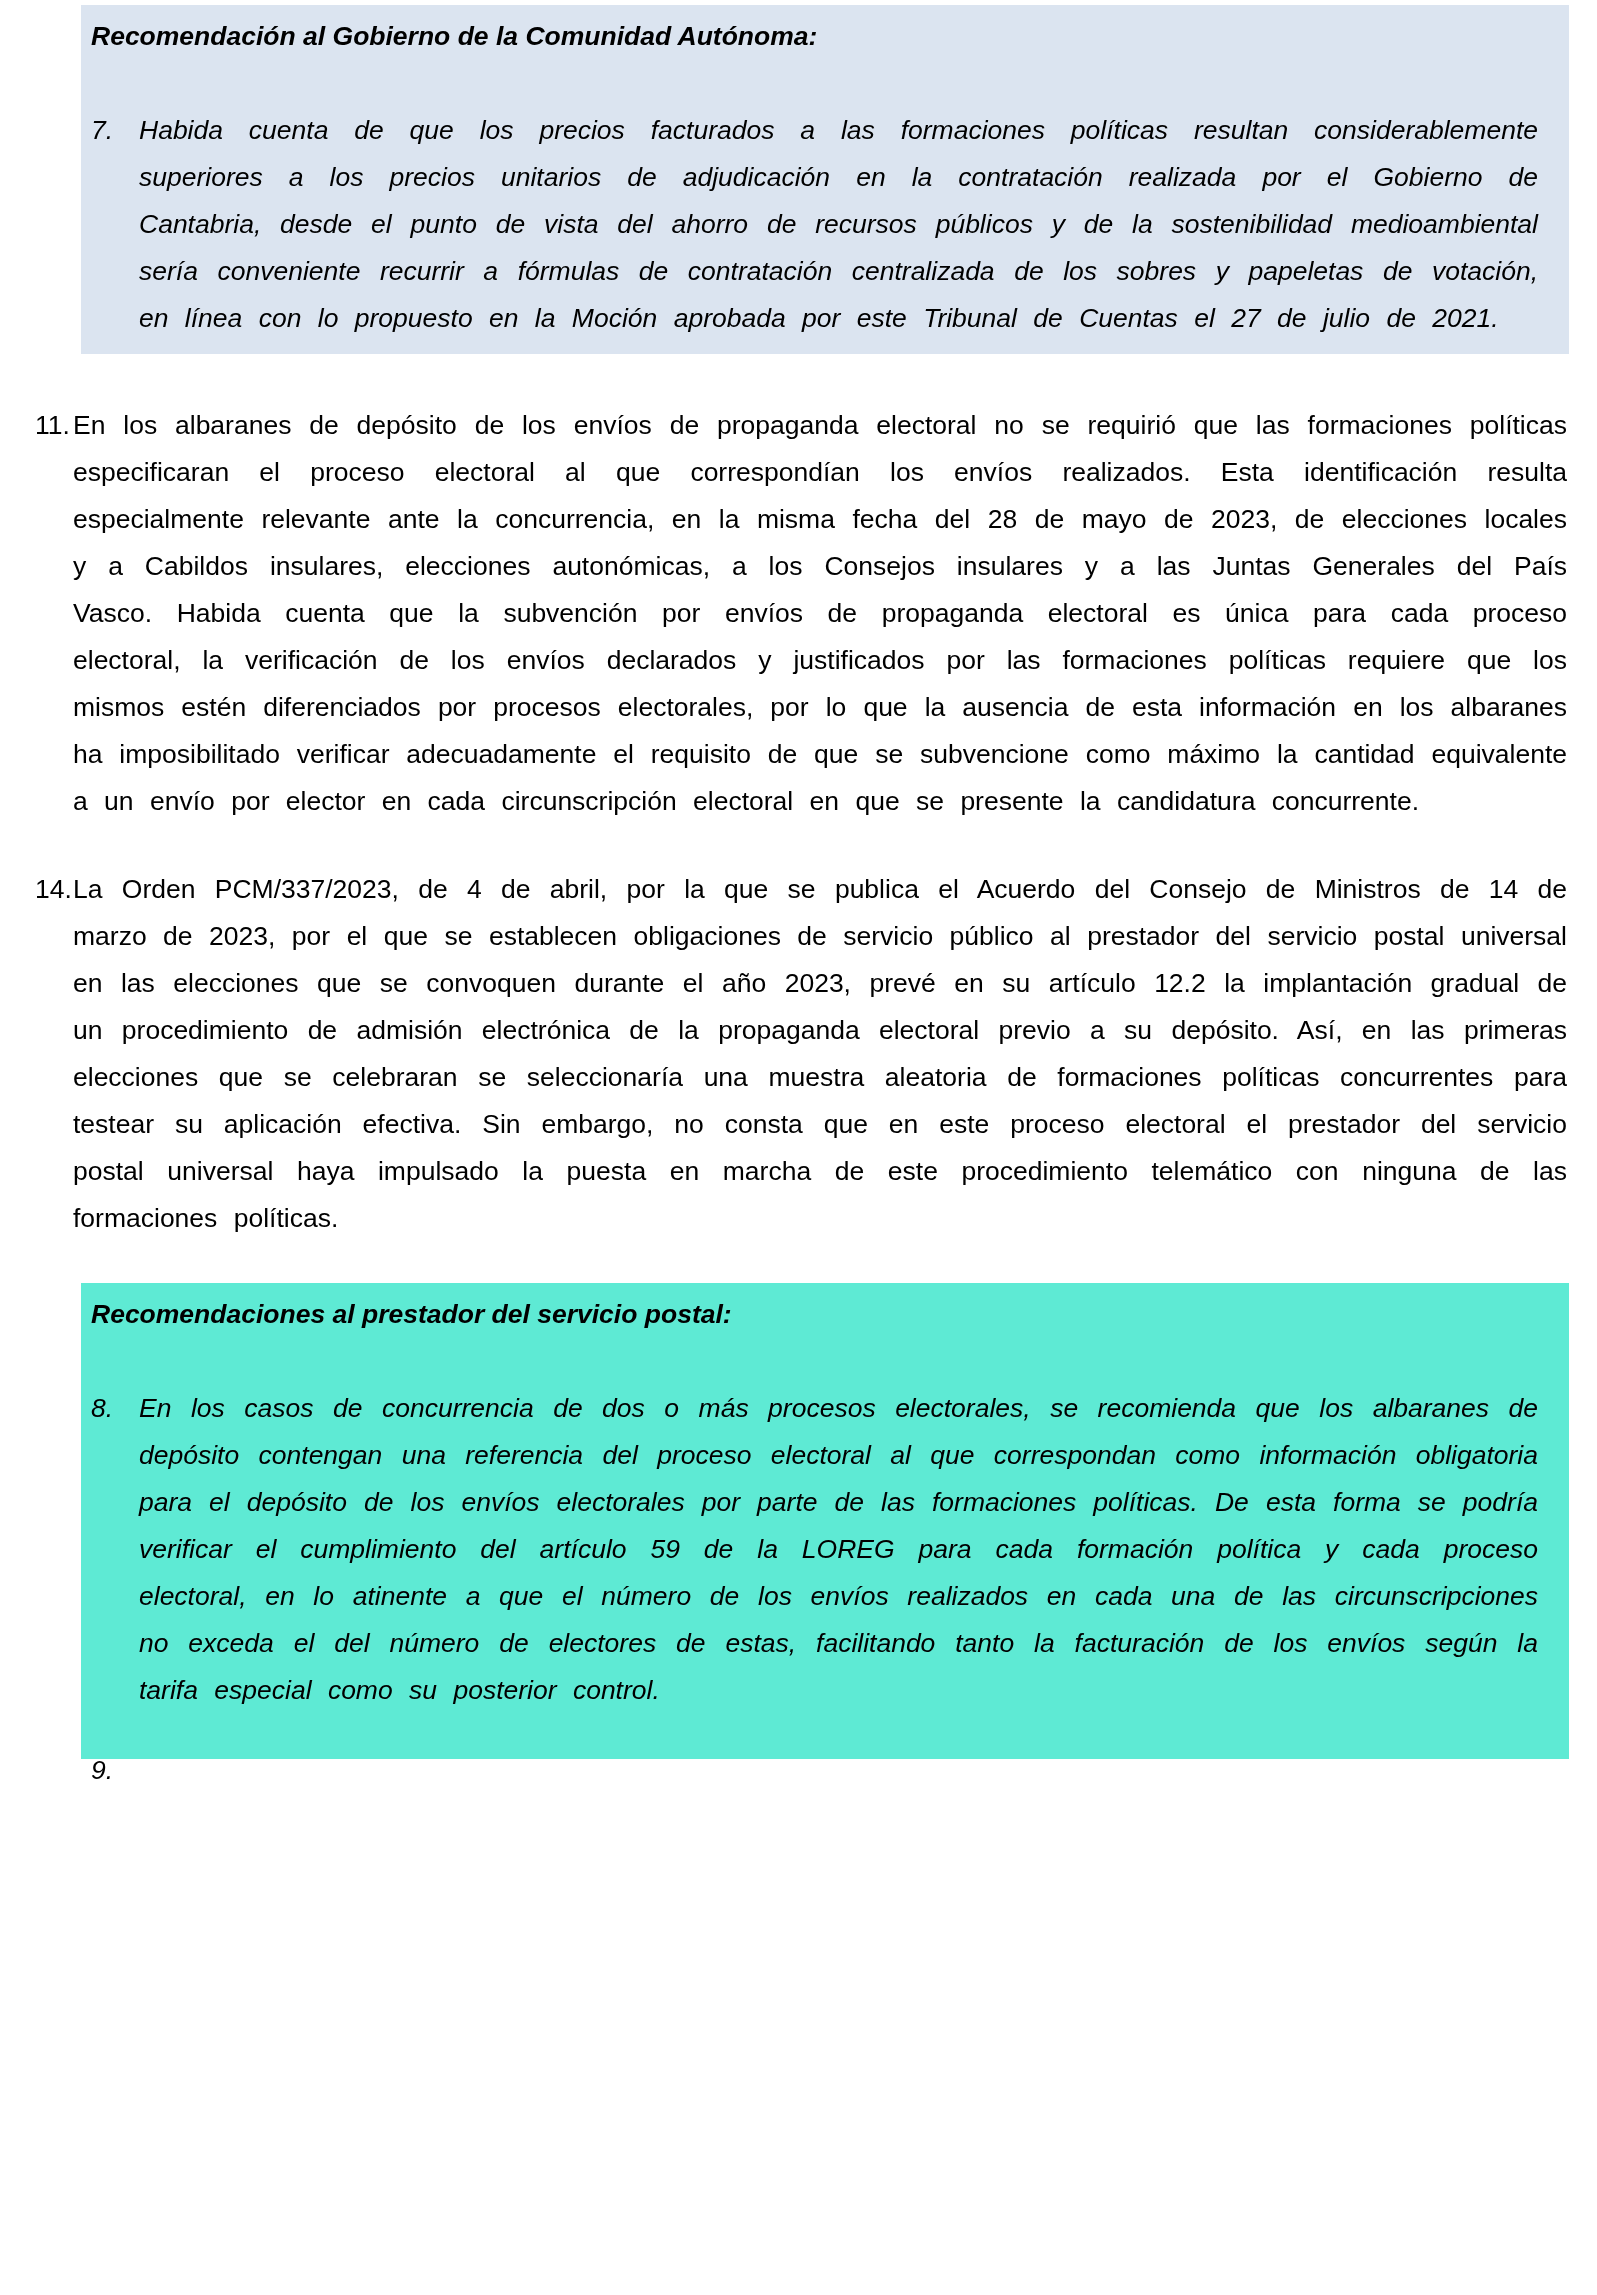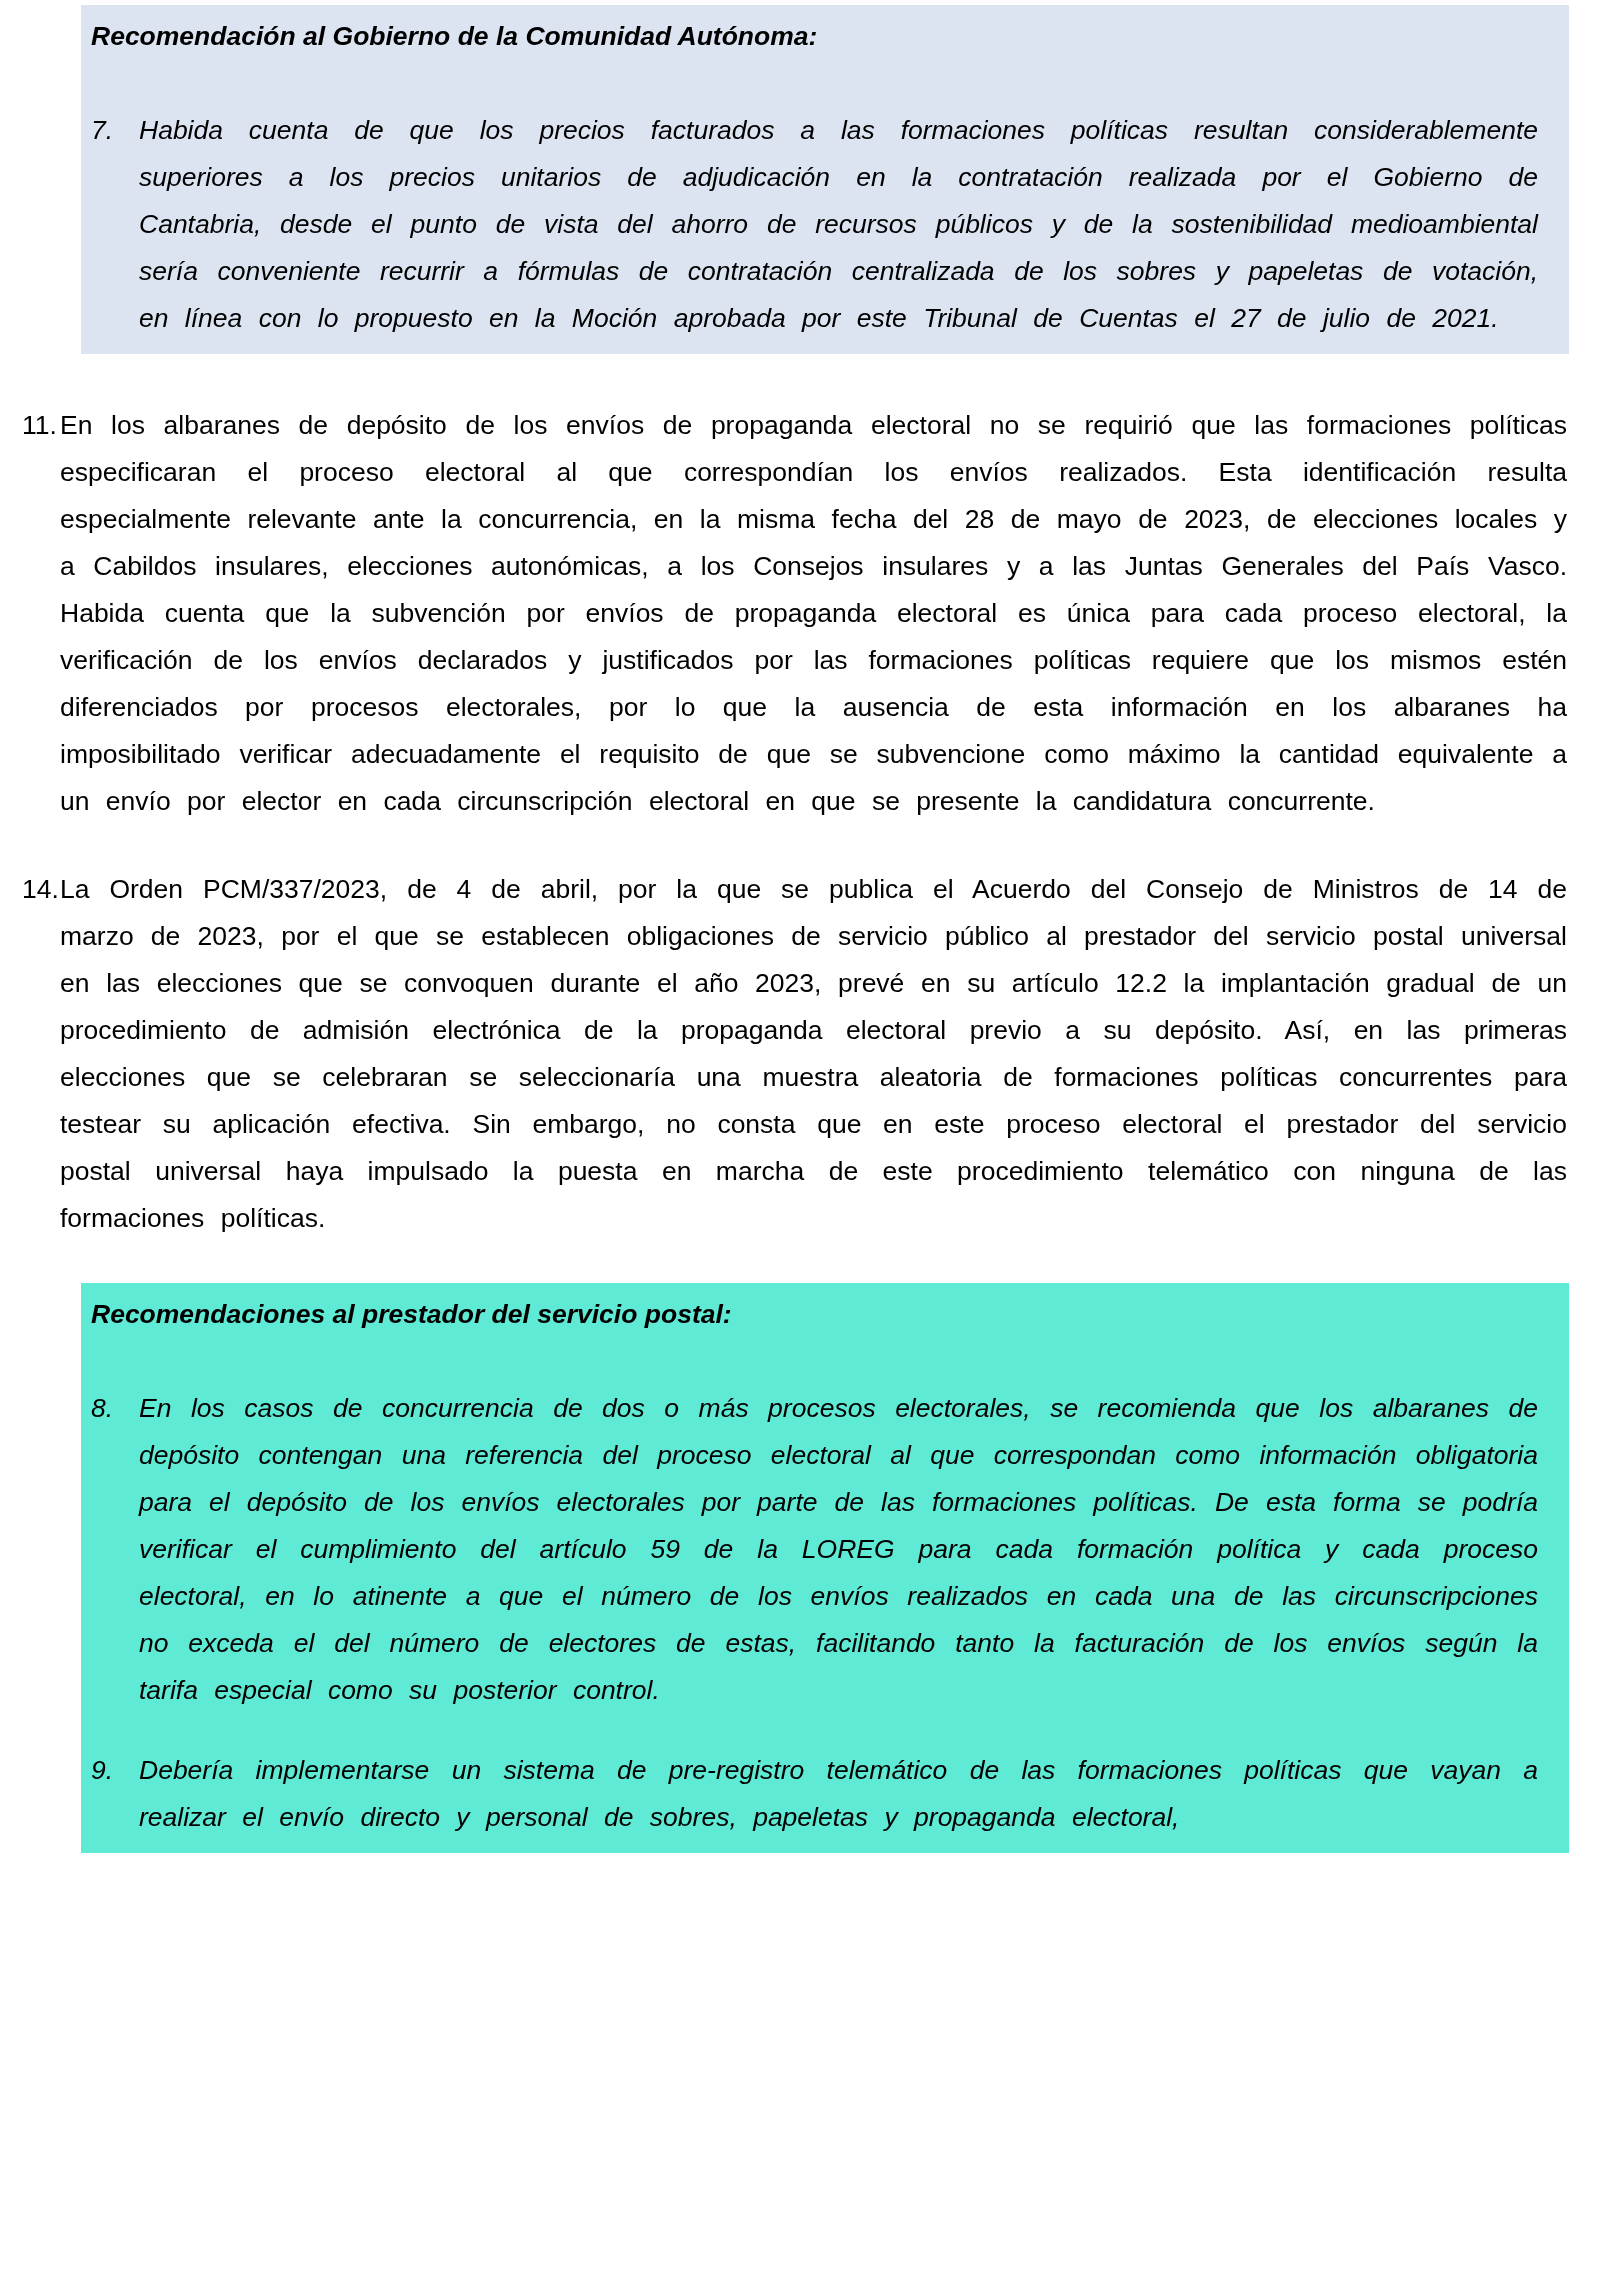--- a/index.html
+++ b/index.html
@@ -44,21 +44,21 @@
   .hl-heading + .hl-item { margin-top: 47px; }
   .hl-item .num {
     position: absolute;
     left: 0;
     top: 0;
     word-spacing: normal;
   }
   
   .body-item {
     position: relative;
-    margin: 41px 31px 0 22px;
+    margin: 41px 31px 0 35px;
     padding-left: 38px;
     text-align: justify;
     word-spacing: 0.34em;
   }
   .body-item.first-after-box { margin-top: 48px; }
   .body-item .num {
     position: absolute;
     left: 0;
     top: 0;
     word-spacing: normal;
@@ -89,18 +89,17 @@
   </div>
 
   <div class="hl-box second" style="background: #5eead4;">
     <div class="hl-heading">Recomendaciones al prestador del servicio postal:</div>
     <div class="hl-item">
       <span class="num">8.</span>
       <span>En los casos de concurrencia de dos o más procesos electorales, se recomienda que los albaranes de depósito contengan una referencia del proceso electoral al que correspondan como información obligatoria para el depósito de los envíos electorales por parte de las formaciones políticas. De esta forma se podría verificar el cumplimiento del artículo 59 de la LOREG para cada formación política y cada proceso electoral, en lo atinente a que el número de los envíos realizados en cada una de las circunscripciones no exceda el del número de electores de estas, facilitando tanto la facturación de los envíos según la tarifa especial como su posterior control.</span>
     </div>
     <div class="hl-item">
       <span class="num">9.</span>
-      <span>Debería implementarse un sistema de pre-registro telemático de las formaciones políticas que vayan a realizar el envío directo y personal de sobres, papeletas y propaganda electoral,</span>
     </div>
   </div>
 
 </div>
 
 
 </body></html>

